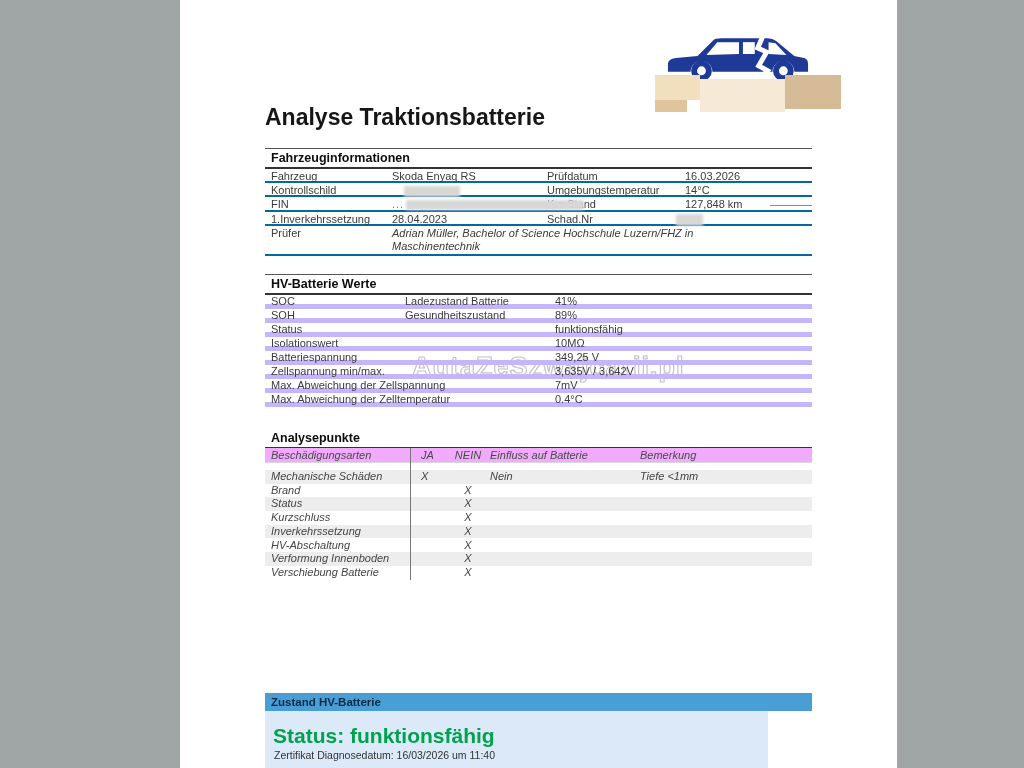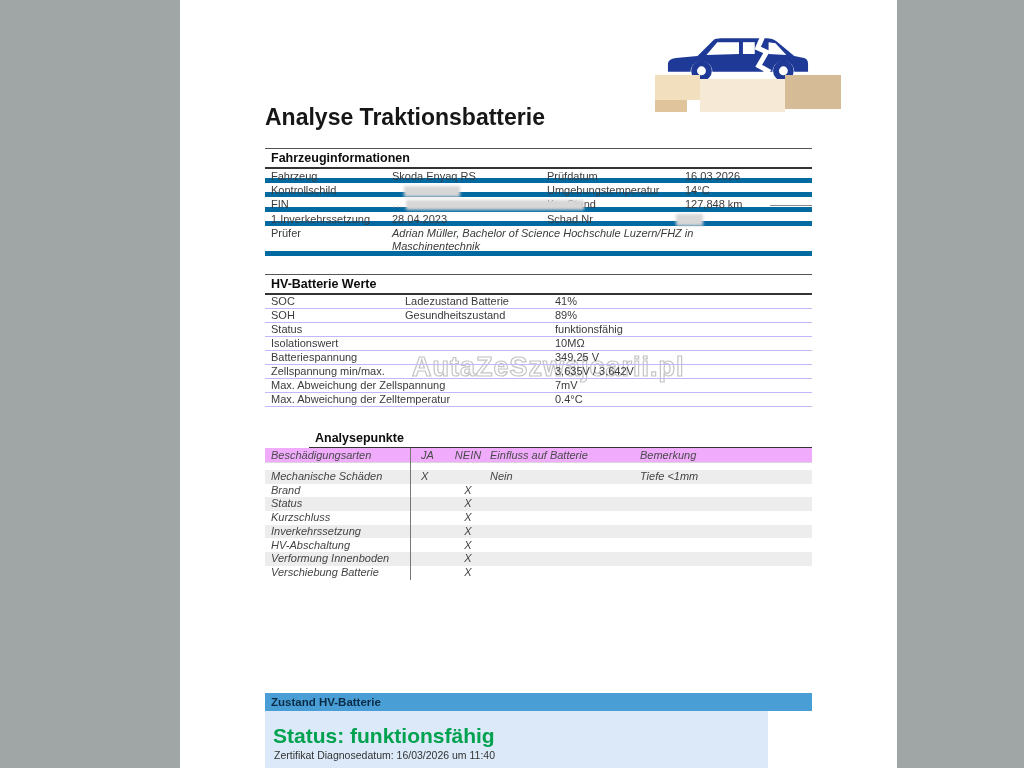--- a/index.html
+++ b/index.html
@@ -18,28 +18,28 @@
   .logo-redact .b1 { position:absolute; left:0; top:0; width:45px; height:25px; background:#f2dfbd; }
   .logo-redact .b1b { position:absolute; left:0; top:25px; width:32px; height:12px; background:#e0c59c; }
   .logo-redact .b2 { position:absolute; left:45px; top:4px; width:85px; height:33px; background:#f6e9d6; }
   .logo-redact .b3 { position:absolute; left:130px; top:0; width:56px; height:34px; background:#d6bb97; }
 
   .doc-title { position:absolute; left:85px; top:104px; font-size:23px; font-weight:bold; color:#161616; z-index:2; }
 
   .section { position:absolute; left:85px; width:547px; z-index:2; }
   .sec-head { font-size:12.5px; font-weight:bold; color:#0d0d0d; padding:2px 0 2px 6px;
     border-top:1px solid #555; border-bottom:2px solid #333; }
-  .sec-head.noline { border-top:none; border-bottom:1.5px solid #333; padding-top:1px;margin-left:44px; }
+  .sec-head.noline { border-top:none; border-bottom:1.5px solid #333; padding-top:1px; }
 
   
   .vrow { display:grid; grid-template-columns:125px 155px 138px 1fr; height:14.2px;
-    line-height:14px; font-size:11px; color:#3b3b3b; border-bottom:5px solid #0369a1; align-items:center; }
+    line-height:14px; font-size:11px; color:#3b3b3b; border-bottom:2px solid #0369a1; align-items:center; }
   .vrow.tall { height:30px; line-height:13.5px; align-items:start; }
   .hrow { display:grid; grid-template-columns:138px 150px 1fr; height:14px;
-    line-height:13.5px; font-size:11px; color:#3b3b3b; border-bottom:1px solid #c4b5fd; align-items:center; }
+    line-height:13.5px; font-size:11px; color:#3b3b3b; border-bottom:5px solid #c4b5fd; align-items:center; }
   .c1 { padding-left:6px; white-space:nowrap; overflow:visible; }
   .c  { padding-left:2px; white-space:nowrap; }
   .pv { width:335px; padding-top:1px; white-space:normal; line-height:13.5px;font-style:italic; }
 
   
   .ana { position:relative; font-style:italic; }
   .arow { display:grid; grid-template-columns:145px 38px 40px 150px 1fr; height:13.7px;
     line-height:13.5px; font-size:11px; color:#444; align-items:center; }
   .arow.head { height:15px; line-height:15px; color:#4a4a4a; background:#f0abfc; border-bottom:1px solid #d8d8d8; }
   .arow.shade { background:#ededed; }

